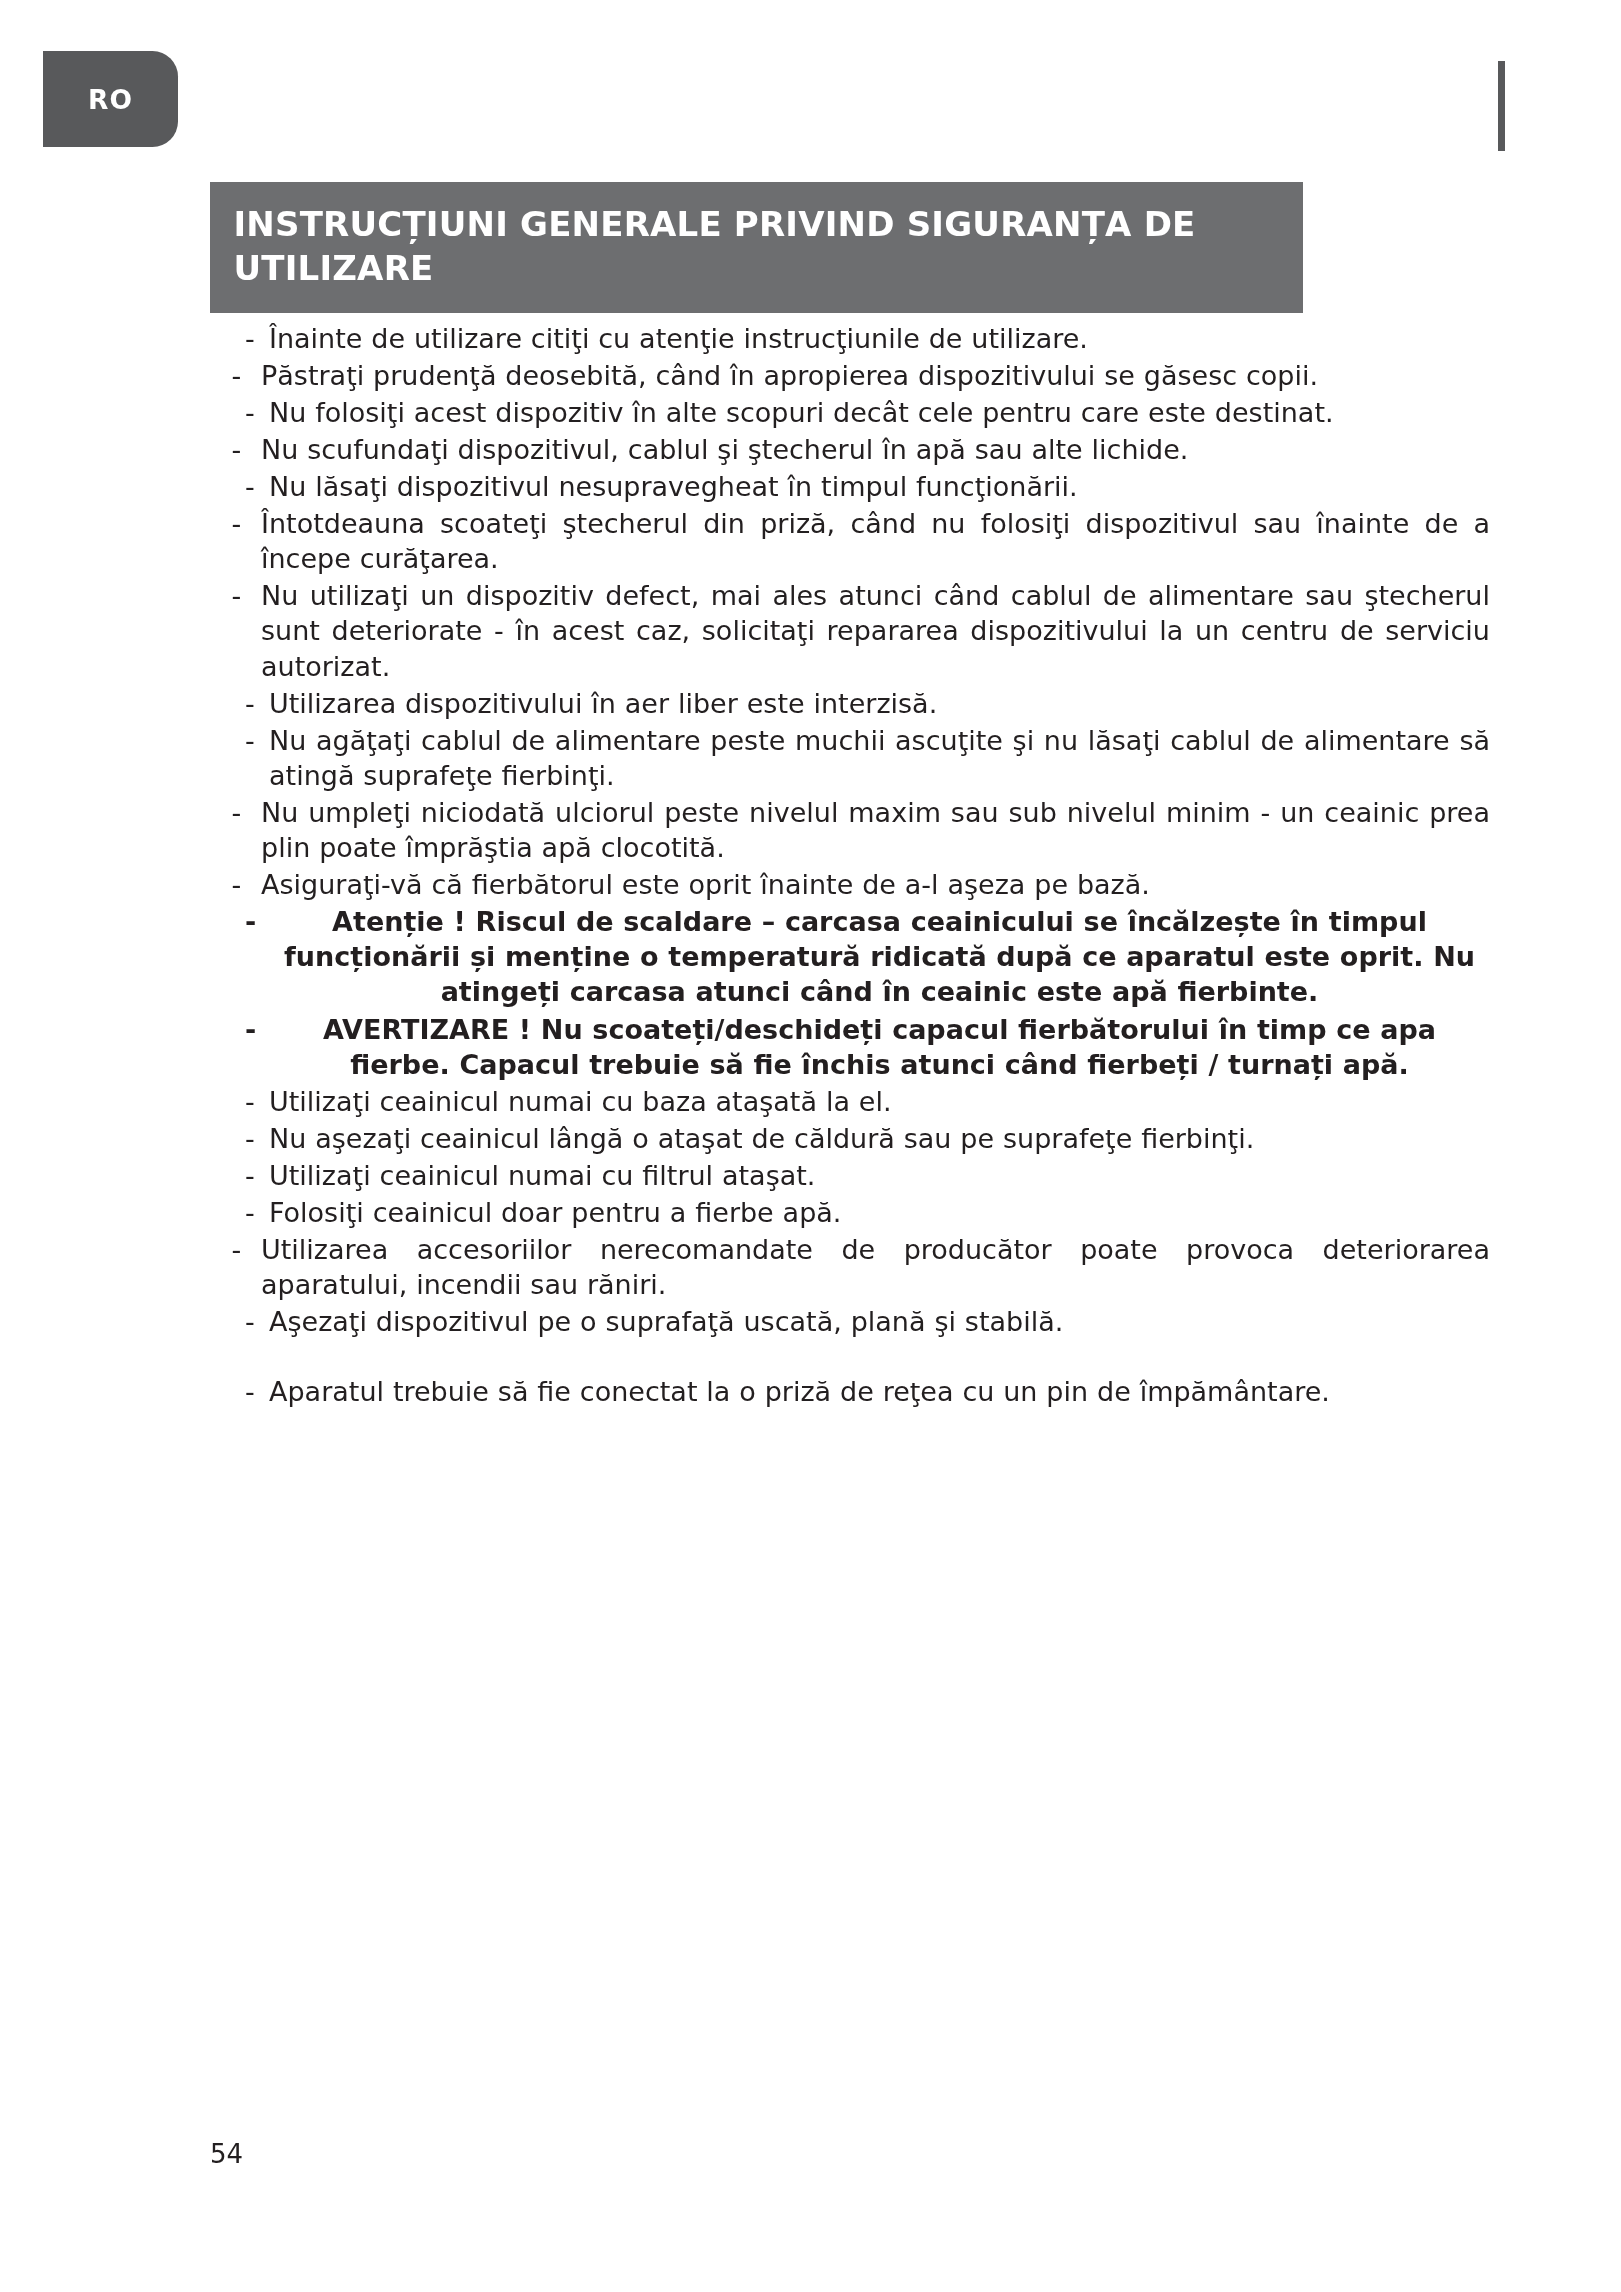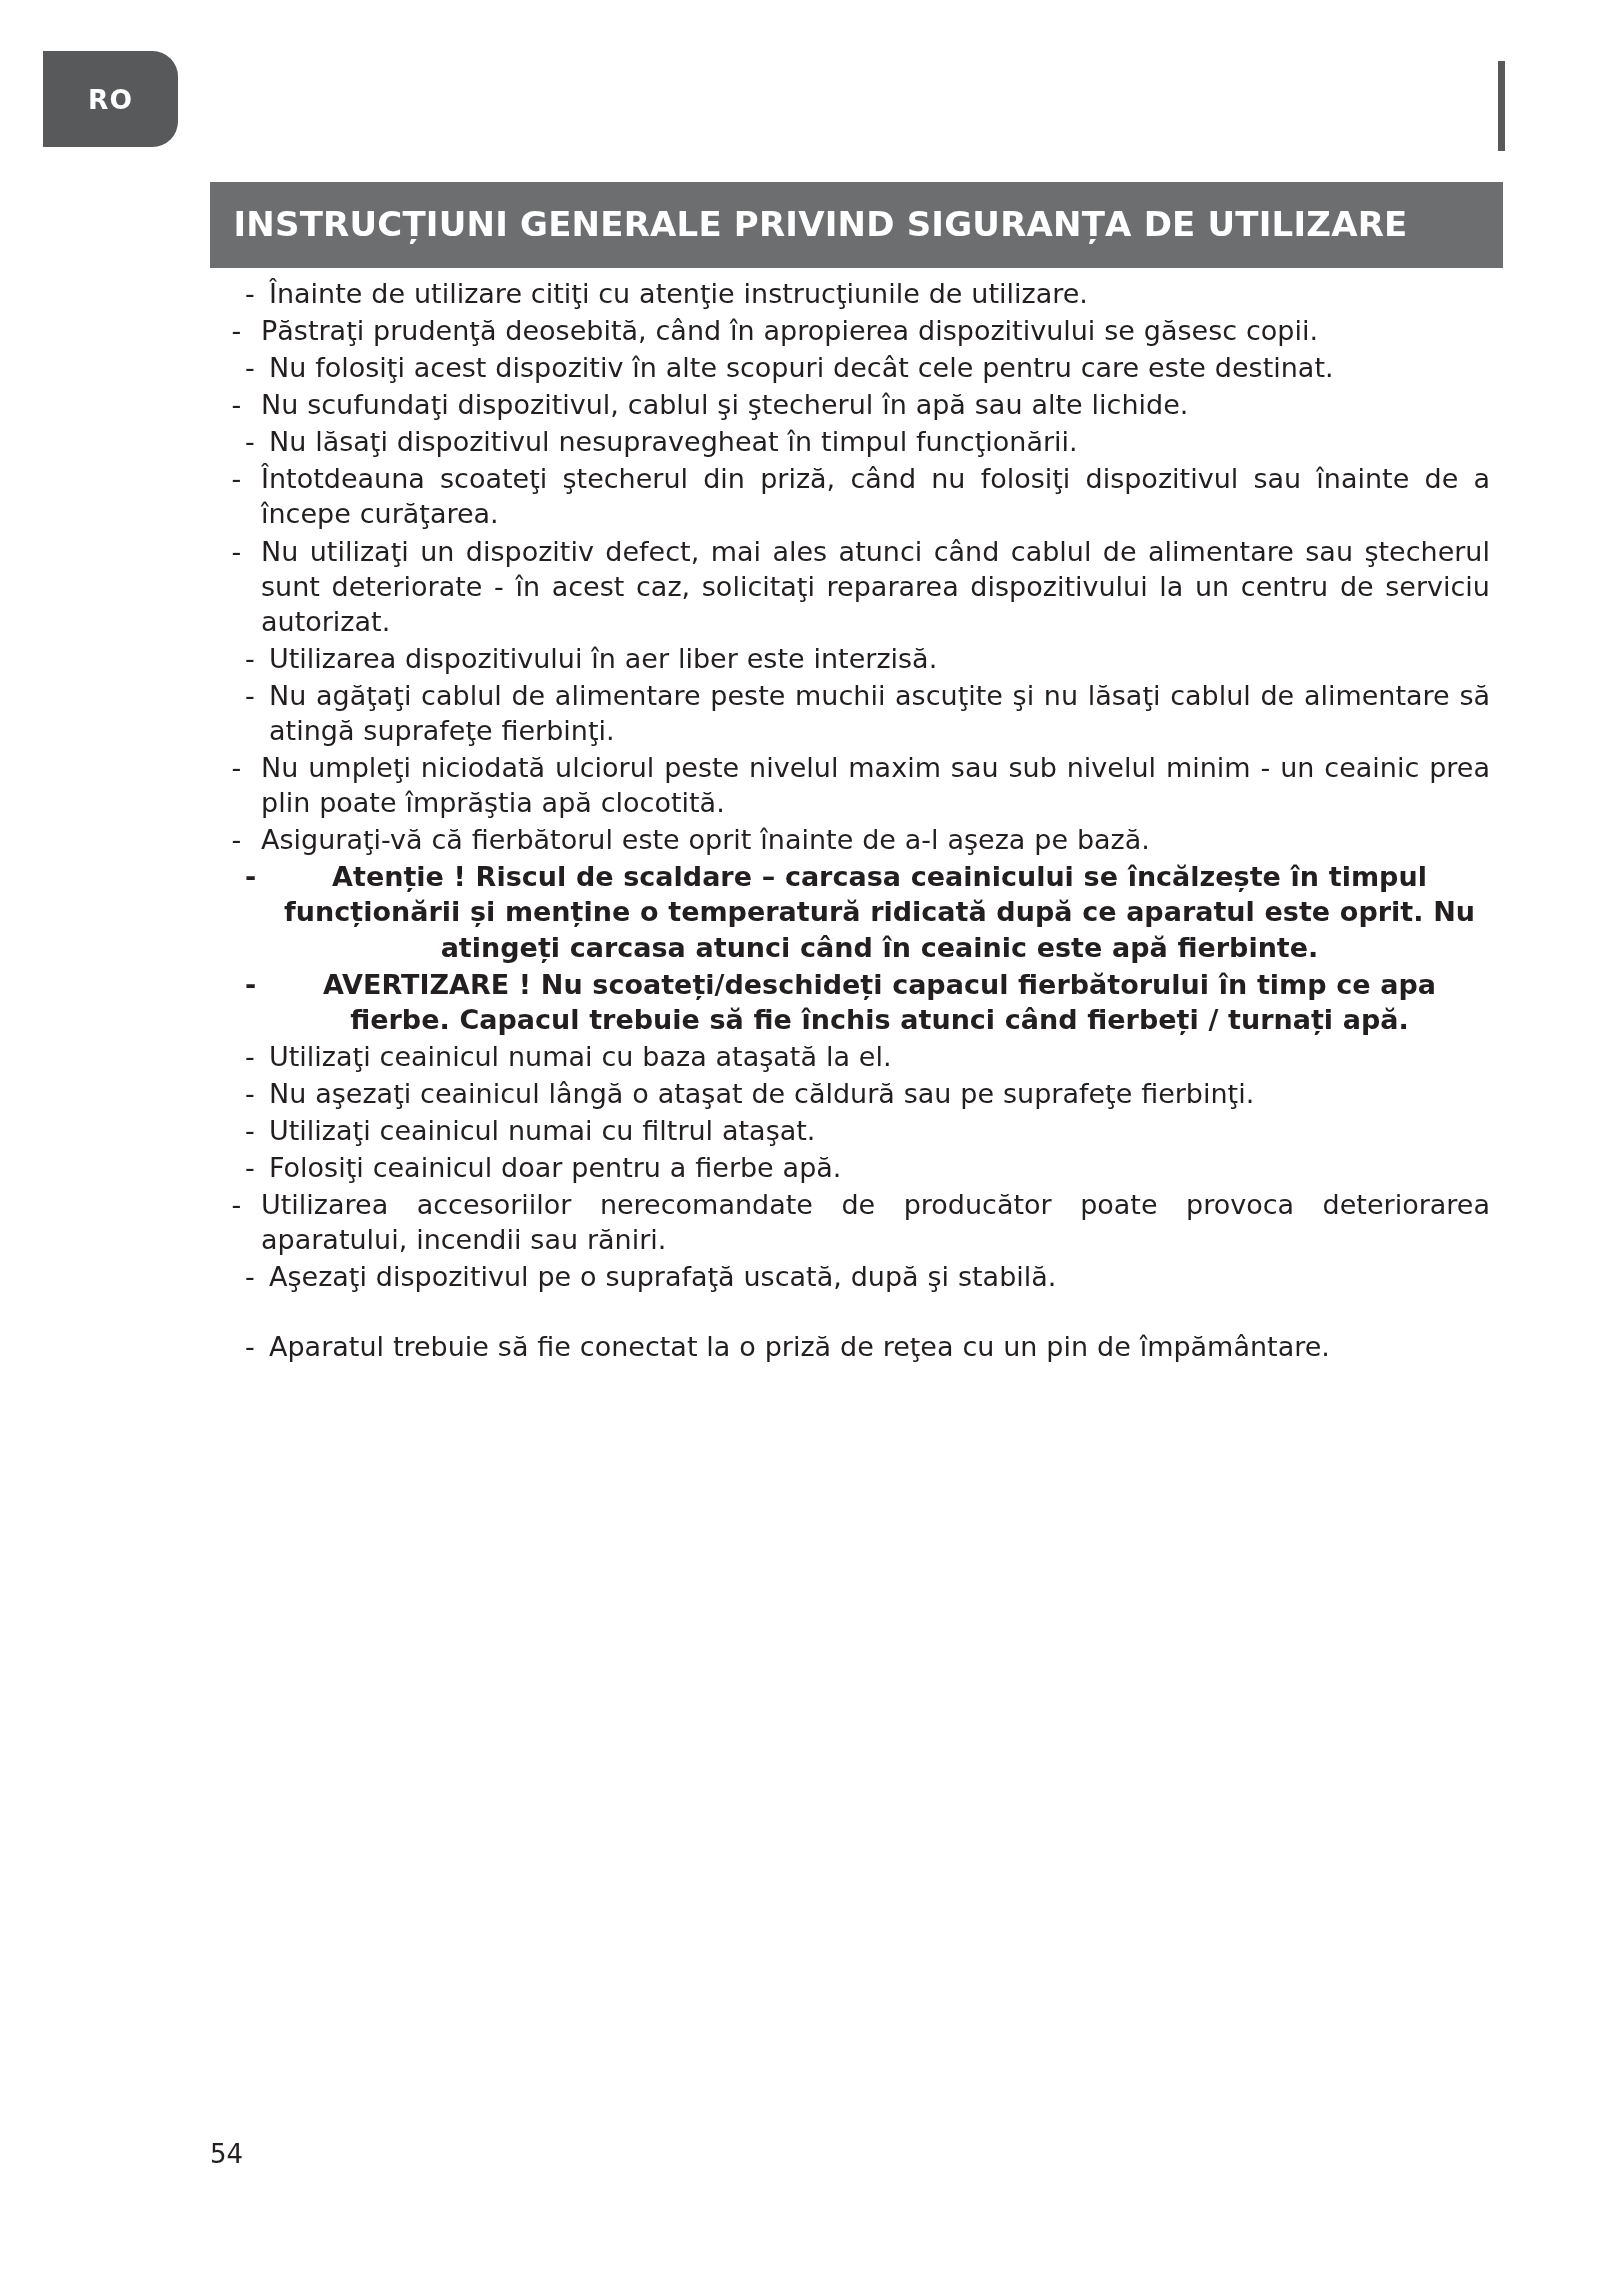--- a/index.html
+++ b/index.html
@@ -58,21 +58,21 @@
   }
 
   .section-title {
     background: #6d6e70;
     color: #ffffff;
     font-weight: bold;
     font-size: 34px;
     line-height: 1.32;
     padding: 19.6px 27.4px 21.6px 23.5px;
     box-sizing: border-box;
-    width: 1293px;
+    width: 1093px;
     letter-spacing: 0.2px;
   }
 
   ul.bullets {
     list-style: none;
     margin: 7.8px 0 0 0;
     padding: 0;
   }
 
   ul.bullets li {
@@ -138,19 +138,19 @@
       <li class="indent">Nu agăţaţi cablul de alimentare peste muchii ascuţite şi nu lăsaţi cablul de alimentare să atingă suprafeţe fierbinţi.</li>
       <li>Nu umpleţi niciodată ulciorul peste nivelul maxim sau sub nivelul minim - un ceainic prea plin poate împrăştia apă clocotită.</li>
       <li>Asiguraţi-vă că fierbătorul este oprit înainte de a-l aşeza pe bază.</li>
       <li class="indent bold">Atenție ! Riscul de scaldare – carcasa ceainicului se încălzește în timpul funcționării și menține o temperatură ridicată după ce aparatul este oprit. Nu atingeți carcasa atunci când în ceainic este apă fierbinte.</li>
       <li class="indent bold">AVERTIZARE ! Nu scoateți/deschideți capacul fierbătorului în timp ce apa fierbe. Capacul trebuie să fie închis atunci când fierbeți / turnați apă.</li>
       <li class="indent">Utilizaţi ceainicul numai cu baza ataşată la el.</li>
       <li class="indent">Nu aşezaţi ceainicul lângă o ataşat de căldură sau pe suprafeţe fierbinţi.</li>
       <li class="indent">Utilizaţi ceainicul numai cu filtrul ataşat.</li>
       <li class="indent">Folosiţi ceainicul doar pentru a fierbe apă.</li>
       <li>Utilizarea accesoriilor nerecomandate de producător poate provoca deteriorarea aparatului, incendii sau răniri.</li>
-      <li class="indent">Aşezaţi dispozitivul pe o suprafaţă uscată, după şi stabilă.</li>
+      <li class="indent">Aşezaţi dispozitivul pe o suprafaţă uscată, plană şi stabilă.</li>
       <li class="indent">Aparatul trebuie să fie conectat la o priză de reţea cu un pin de împământare.</li>
     </ul>
 </div>
 
 <div class="page-number">54</div>
 
 
 </body></html>

